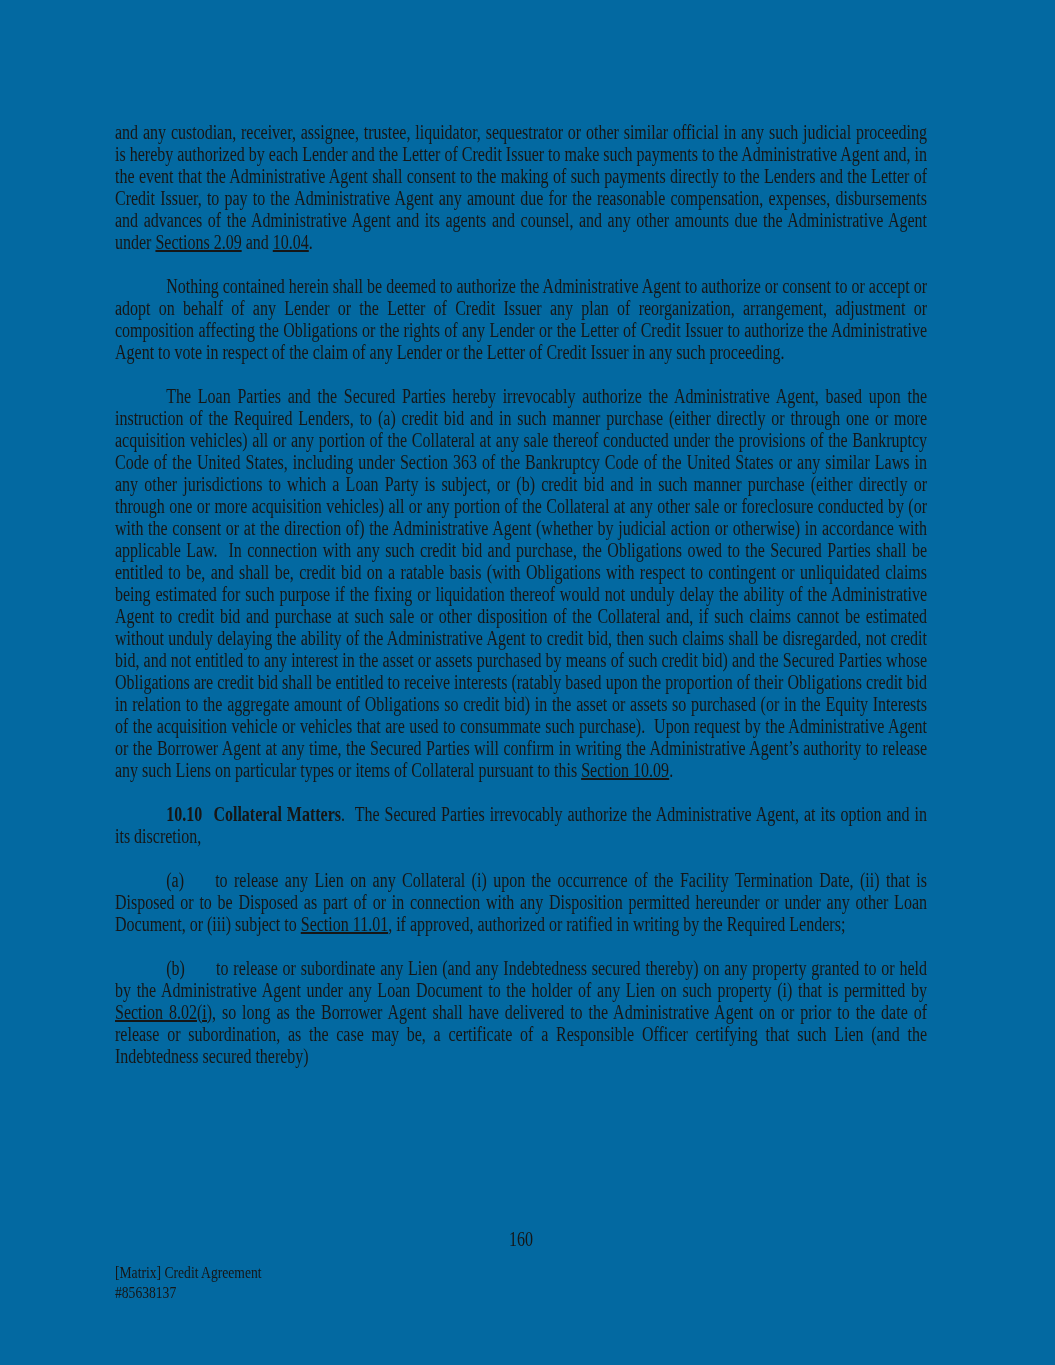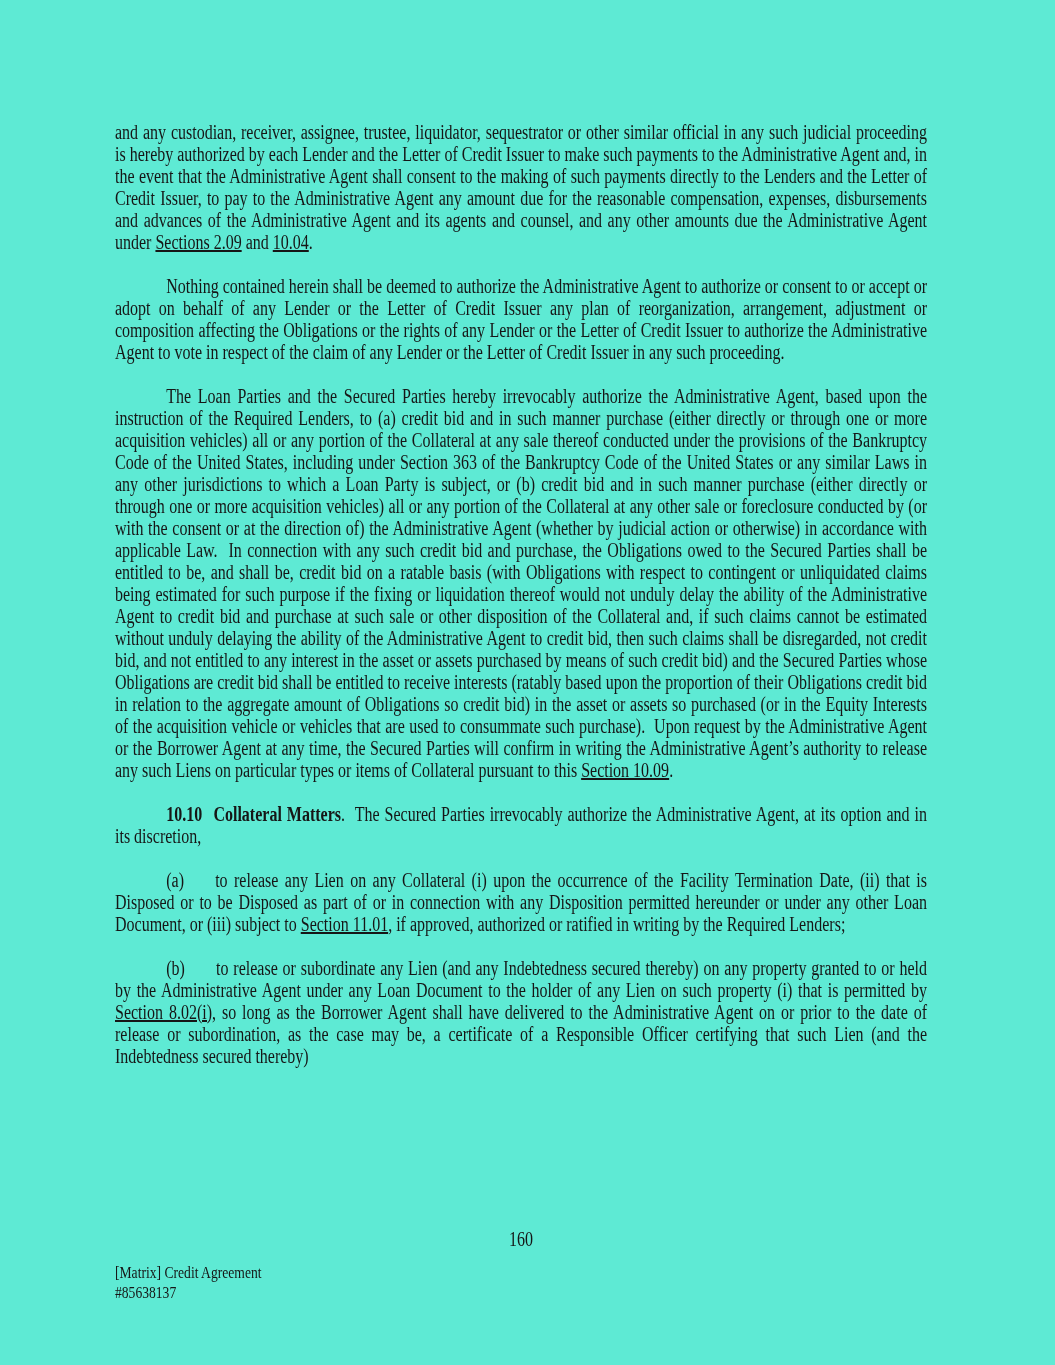--- a/index.html
+++ b/index.html
@@ -11,21 +11,21 @@
     width: 1055px;
     height: 1365px;
     overflow: hidden;
     font-family: "Liberation Serif", "DejaVu Serif", serif;
     color: #161616;
   }
   .sheet {
     position: relative;
     width: 1055px;
     height: 1365px;
-    background: #5eead4;
+    background: #0369a1;
   }
   .content {
     position: absolute;
     top: 121px;
     left: 115px;
     width: 1015px;
     transform: scaleX(0.8);
     transform-origin: 0 0;
     font-size: 20px;
     line-height: 22px;

